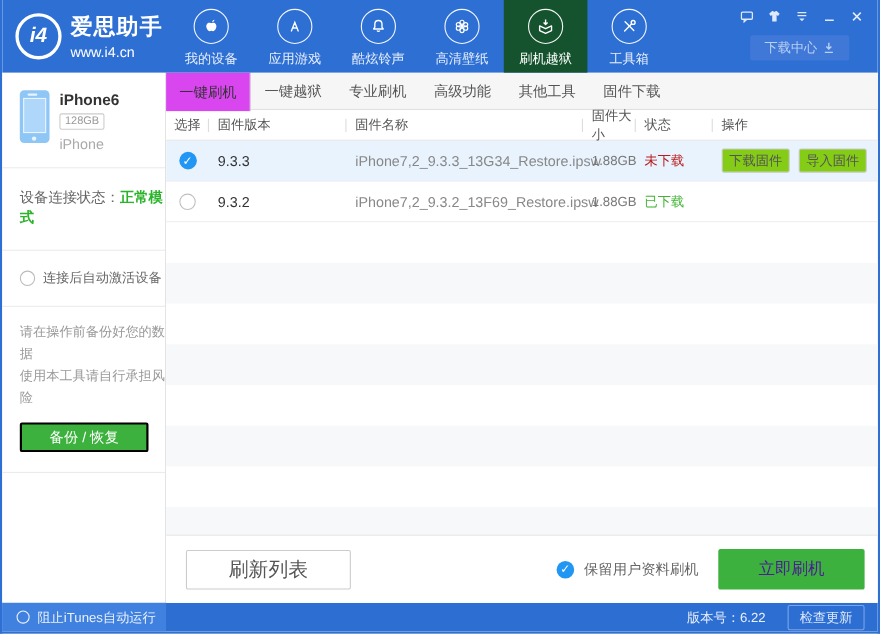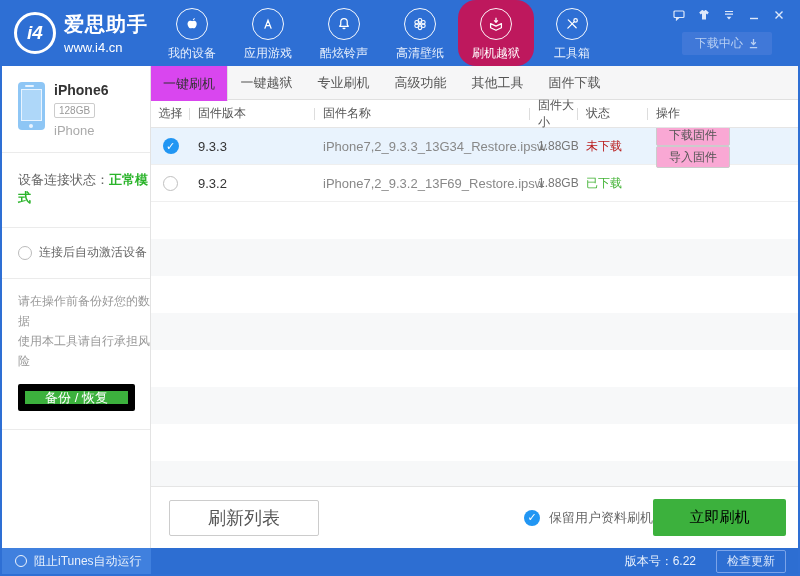--- a/index.html
+++ b/index.html
@@ -12,21 +12,21 @@
   .logo-wrap { display:flex; align-items:center; padding-left:12px; width:152px; flex:none; }
   .logo-circle { width:42px; height:42px; border:3px solid #fff; border-radius:50%;
                  color:#fff; font-weight:bold; font-style:italic; font-size:19px;
                  display:flex; align-items:center; justify-content:center; flex:none; }
   .logo-text { margin-left:8px; color:#fff; }
   .logo-title { font-size:20px; font-weight:bold; letter-spacing:1px; }
   .logo-sub { font-size:13px; margin-top:2px; }
   .nav { display:flex; flex:none; }
   .nav-item { width:76px; height:66px; display:flex; flex-direction:column; align-items:center;
               justify-content:flex-start; padding-top:8px; cursor:pointer; }
-  .nav-item.active { background:#be185d;border-radius:18px; }
+  .nav-item.active { background:#14532d; }
   .nav-icon { width:32px; height:32px; border:1.5px solid rgba(255,255,255,.95); border-radius:50%;
               display:flex; align-items:center; justify-content:center; }
   .nav-icon svg { width:20px; height:20px; }
   .nav-label { color:#e7effc; font-size:12px; margin-top:5px; }
   .nav-item.active .nav-label { color:#fff; }
   .win-controls { position:absolute; top:9px; right:12px; display:flex; gap:11px; }
   .win-btn { width:14px; height:12px; display:flex; align-items:center; justify-content:center; cursor:pointer; }
   .win-btn svg { width:12px; height:12px; }
   .dl-center { position:absolute; top:32px; right:26px; width:90px; height:23px;
                background:#4078d8; border-radius:2px; color:#b9d0f3; font-size:12px;
@@ -48,21 +48,21 @@
   .device-info { margin-left:9px; }
   .device-name { font-size:14px; font-weight:bold; color:#333; }
   .device-cap { display:inline-block; font-size:10px; color:#999; border:1px solid #ccc;
                 border-radius:2px; padding:1px 4px; margin-top:5px; }
   .device-model { font-size:13px; color:#aaa; margin-top:5px; }
   .status-sec { padding-top:18px; padding-bottom:20px; font-size:13px; color:#666; }
   .status-ok { color:#2bb42b; font-weight:bold; }
   .activate-sec { padding-top:16px; padding-bottom:17px; display:flex; align-items:center; font-size:12px; color:#666; }
   .radio { width:14px; height:14px; border:1px solid #bbb; border-radius:50%; background:#fff; flex:none; margin-right:7px; cursor:pointer; }
   .warning-sec { padding-top:12px; padding-bottom:18px; font-size:12px; color:#999; line-height:20px; }
-  .backup-btn { margin-top:13px; width:117px; height:27px; background:#3cb13d; border:7px solid #000000;
+  .backup-btn { margin-top:13px; width:117px; height:27px; background:#3cb13d; border:2px solid #000000;
                 color:#fff; font-size:13px; border-radius:2px; cursor:pointer;
                 display:flex; align-items:center; justify-content:center; }
 
   
   .tabbar { height:34px; background:#f6f6f7; border-bottom:1px solid #e0e0e0; display:flex; flex:none; }
   .tab { width:77px; height:34px; display:flex; align-items:center; justify-content:center;
          font-size:13px; color:#555; cursor:pointer; }
   .tab.active { background:#d946ef; color:#333; border-left:1px solid #e0e0e0; border-right:1px solid #e0e0e0;
                 margin-bottom:-1px; height:35px; }
   .tab.active:first-child { border-left:none; }
@@ -83,33 +83,33 @@
   .tr.selected { background:#e9f3fd; }
   .td { font-size:13px; padding-left:8px; }
   .td.col0 { display:flex; justify-content:center; padding-left:0; }
   .td-version { color:#333; }
   .td-name { color:#888; }
   .td-size { color:#777; font-size:12px; }
   .td-status { font-size:12px; }
   .check-circle { width:16px; height:16px; border-radius:50%; background:#2196f3; color:#fff;
                   font-size:11px; display:flex; align-items:center; justify-content:center; cursor:pointer; }
   .row-radio { width:15px; height:15px; border:1px solid #c0c0c0; border-radius:50%; background:#fff; cursor:pointer; }
-  .row-btn { width:74px; height:22px; background:#f9a8d4; border:1px solid #ccc; border-radius:2px;
+  .row-btn { width:62px; height:22px; background:#84cc16; border:1px solid #ccc; border-radius:2px;
              font-size:12px; color:#555; margin-right:8px; cursor:pointer; }
   .stripe { height:37px; flex:none; }
   .stripe.alt { background:#f7f8f9; }
 
   
   .bottombar { height:62px; border-top:1px solid #e5e5e5; display:flex; align-items:center; flex:none; padding:0 12px 0 18px; }
   .refresh-btn { width:150px; height:36px; background:#fff; border:1px solid #ccc; border-radius:2px;
                  font-size:18px; color:#555; cursor:pointer; }
   .keep-wrap { margin-left:auto; display:flex; align-items:center; gap:9px; }
   .keep-label { font-size:13px; color:#666; }
-  .flash-btn { width:133px; height:37px; background:#3cb13d; border:none; border-radius:2px;
-               color:#000000; font-size:15px; cursor:pointer; }
+  .flash-btn { margin-left:18px; width:133px; height:37px; background:#3cb13d; border:none; border-radius:2px;
+               color:#4c1d95; font-size:15px; cursor:pointer; }
 
   
   .footer { height:26px; background:#2d6ed2; display:flex; align-items:center; color:#e8f0fc; font-size:12px; }
   .footer-left { width:149px; height:26px; background:#4080de; display:flex; align-items:center;
                  padding-left:13px; gap:7px; flex:none; cursor:pointer; }
   .footer-radio { width:12px; height:12px; border:1.5px solid rgba(255,255,255,.9); border-radius:50%; flex:none; }
   .footer-right { margin-left:auto; display:flex; align-items:center; gap:20px; padding-right:12px; }
   .check-update { border:1px solid #7ba3e8; border-radius:2px; color:#dbe7fb; background:transparent;
                   font-size:12px; padding:2px 10px; cursor:pointer; }
 </style>

